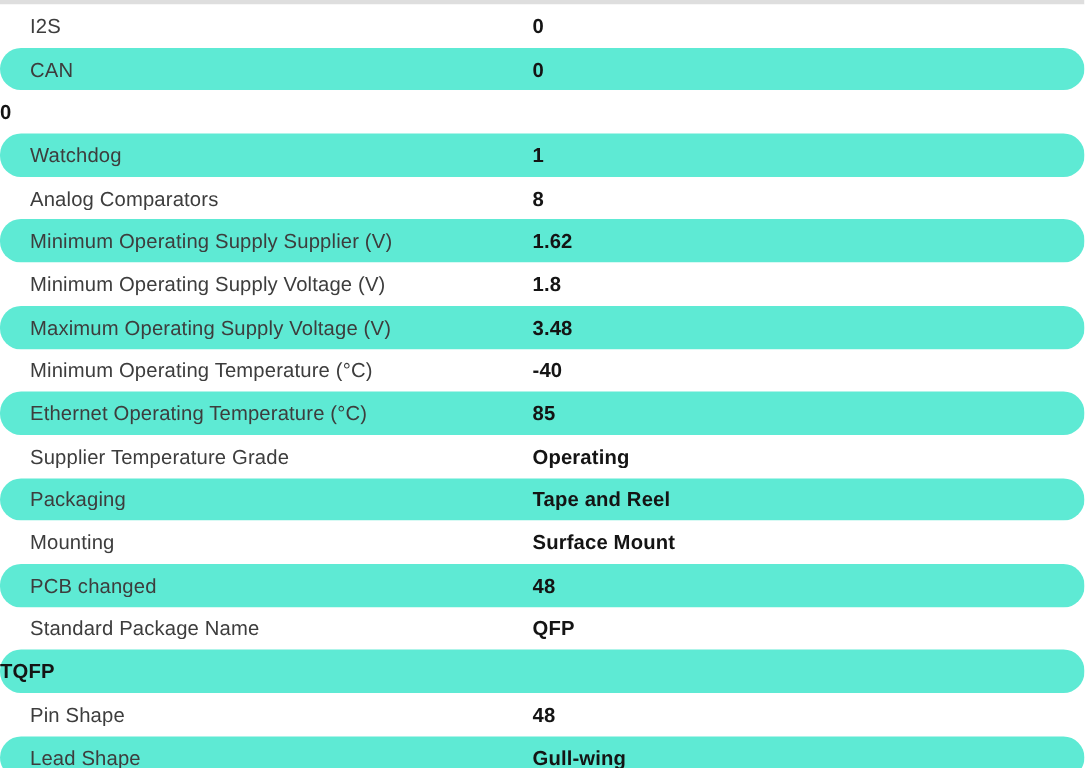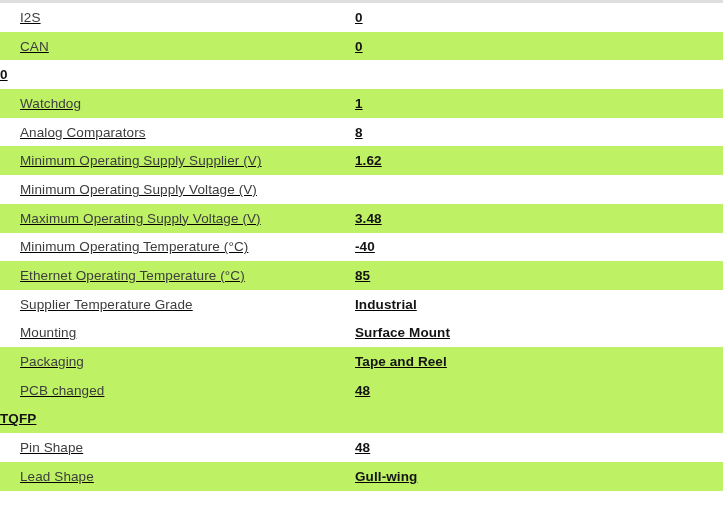--- a/index.html
+++ b/index.html
@@ -8,34 +8,33 @@
     width: 723px;
     height: 512px;
     overflow: hidden;
     background: #ffffff;
     font-family: "Liberation Sans", sans-serif;
   }
   .spec-table {
     width: 723px;
     height: 512px;
     overflow: hidden;
-    text-decoration: underline;
   }
   .partial-row-top {
     width: 100%;
     height: 3px;
   }
   .spec-row {
     display: flex;
     align-items: center;
     width: 100%;
     height: 28.7px;
     box-sizing: border-box;
   }
-  .spec-row.shaded { background: #bef264; }
+  .spec-row.shaded { background: #5eead4; border-radius: 14px; }
   .spec-row.plain  { background: #ffffff; }
   .cell-label {
     flex: 0 0 355px;
     padding-left: 20px;
     box-sizing: border-box;
     font-size: 13.5px;
     font-weight: 400;
     color: #3d3d3d;
     letter-spacing: 0.1px;
     white-space: nowrap;
@@ -75,48 +74,53 @@
       <div class="spec-row plain">
         <span class="cell-label">Analog Comparators</span>
         <span class="cell-value">8</span>
       </div>
       <div class="spec-row shaded">
         <span class="cell-label">Minimum Operating Supply Supplier (V)</span>
         <span class="cell-value">1.62</span>
       </div>
       <div class="spec-row plain">
         <span class="cell-label">Minimum Operating Supply Voltage (V)</span>
+        <span class="cell-value">1.8</span>
       </div>
       <div class="spec-row shaded">
         <span class="cell-label">Maximum Operating Supply Voltage (V)</span>
         <span class="cell-value">3.48</span>
       </div>
       <div class="spec-row plain">
         <span class="cell-label">Minimum Operating Temperature (°C)</span>
         <span class="cell-value">-40</span>
       </div>
       <div class="spec-row shaded">
         <span class="cell-label">Ethernet Operating Temperature (°C)</span>
         <span class="cell-value">85</span>
       </div>
       <div class="spec-row plain">
         <span class="cell-label">Supplier Temperature Grade</span>
-        <span class="cell-value">Industrial</span>
+        <span class="cell-value">Operating</span>
+      </div>
+      <div class="spec-row shaded">
+        <span class="cell-label">Packaging</span>
+        <span class="cell-value">Tape and Reel</span>
       </div>
       <div class="spec-row plain">
         <span class="cell-label">Mounting</span>
         <span class="cell-value">Surface Mount</span>
       </div>
       <div class="spec-row shaded">
-        <span class="cell-label">Packaging</span>
-        <span class="cell-value">Tape and Reel</span>
-      </div>
-      <div class="spec-row shaded">
         <span class="cell-label">PCB changed</span>
         <span class="cell-value">48</span>
+      </div>
+      <div class="spec-row plain">
+        <span class="cell-label">Standard Package Name</span>
+        <span class="cell-value">QFP</span>
       </div>
       <div class="spec-row shaded">
         <span class="cell-value">TQFP</span>
       </div>
       <div class="spec-row plain">
         <span class="cell-label">Pin Shape</span>
         <span class="cell-value">48</span>
       </div>
       <div class="spec-row shaded">
         <span class="cell-label">Lead Shape</span>

